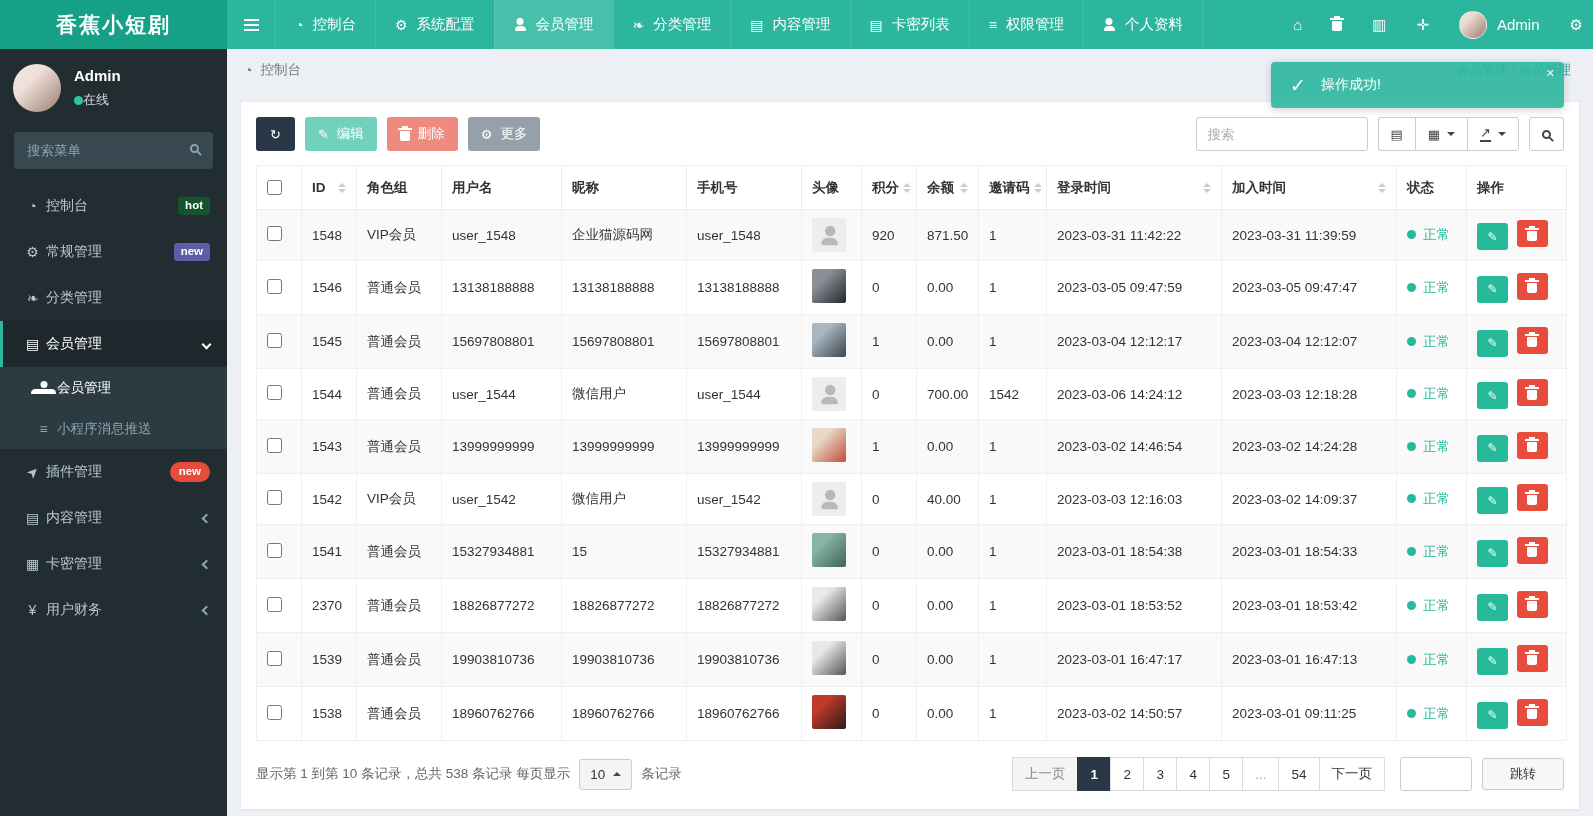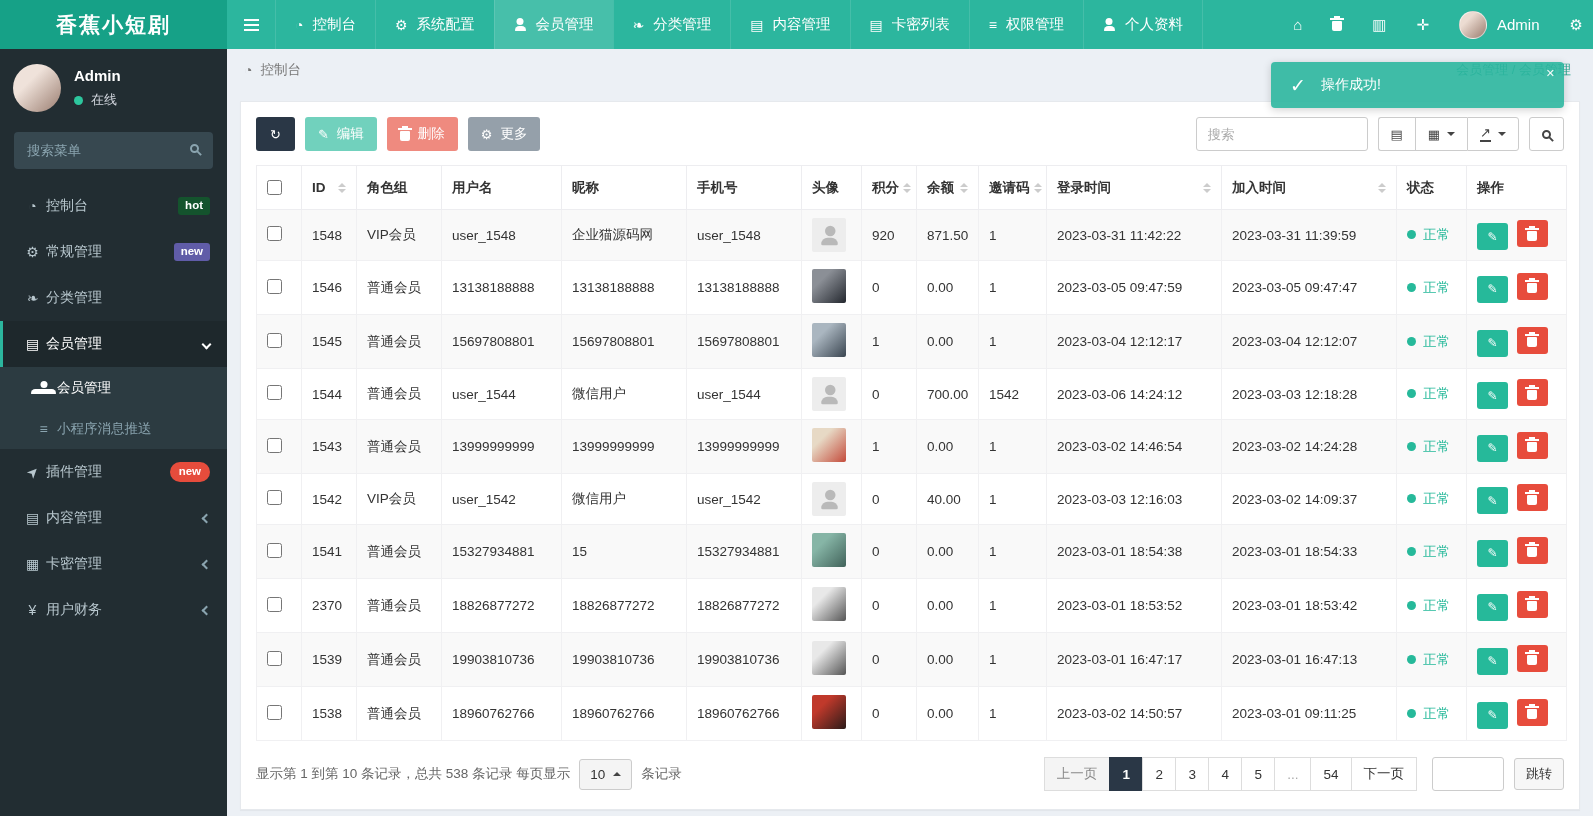--- a/index.html
+++ b/index.html
@@ -43,21 +43,21 @@
 .nav-right{margin-left:auto;display:flex;align-items:center;gap:30px;padding-right:10px;color:#fff}
 .nav-right .ic{font-size:15px;cursor:pointer}
 .nav-user{display:flex;align-items:center;gap:10px;font-size:15px;cursor:pointer}
 .nav-avatar{width:28px;height:28px;border-radius:50%;background:linear-gradient(135deg,#ecdcd2 30%,#9a7b6d);border:1px solid rgba(255,255,255,.55)}
 
 
 .sidebar{position:fixed;top:49px;left:0;bottom:0;width:227px;background:#222d32;color:#b8c7ce;z-index:40}
 .user-panel{display:flex;gap:13px;padding:15px 13px 12px;align-items:center}
 .user-avatar{width:48px;height:48px;border-radius:50%;background:linear-gradient(135deg,#efe2da 35%,#9a7d70);flex:none}
 .user-name{color:#fff;font-weight:bold;font-size:15px;margin-bottom:7px}
-.user-status{font-size:13px;display:flex;align-items:center;gap:8px;color:#d2d6de}
+.user-status{font-size:13px;display:flex;align-items:center;color:#d2d6de}
 .user-status .dot{width:9px;height:9px;border-radius:50%;background:#2dc79e;display:inline-block}
 .side-search{margin:8px 14px 14px;position:relative}
 .side-search input{width:100%;height:37px;background:#374850;border:none;border-radius:4px;color:#ccc;padding:0 34px 0 13px;font-size:13.5px;outline:none}
 .side-search input::placeholder{color:#8aa4af}
 .side-search .ic-search{position:absolute;right:14px;top:12px;color:#8aa4af}
 .menu{list-style:none}
 .menu-item{display:flex;align-items:center;height:46px;padding:0 17px 0 16px;font-size:14px;border-left:3px solid transparent;cursor:pointer;gap:0}
 .menu-item .mi-icon{width:27px;flex:none;display:inline-flex;font-size:14px}
 .menu-item.active{background:#1e282c;color:#fff;border-left-color:#2cb69e}
 .badge{margin-left:auto;font-size:11.5px;font-weight:bold;color:#fff;padding:2.5px 7px;border-radius:3px;line-height:1.2}
@@ -124,21 +124,21 @@
 
 .table-footer{display:flex;align-items:center;margin-top:16px;color:#666;font-size:13.5px}
 .page-size{display:inline-flex;align-items:center;gap:8px;border:1px solid #ccc;background:#f4f4f4;border-radius:3px;height:31px;padding:0 10px;margin:0 9px;color:#333;cursor:pointer}
 .pagination{margin-left:auto;display:flex;align-items:center}
 .pagination ul{display:flex;list-style:none}
 .page-btn{min-width:34px;height:34px;border:1px solid #ddd;background:#fff;display:flex;align-items:center;justify-content:center;padding:12px 12px;font-size:13.5px;color:#333;margin-left:-1px;cursor:pointer}
 .page-btn.active{background:#2a3746;border-color:#2a3746;color:#fff;font-weight:bold}
 .page-btn.prev{background:#f4f4f4;color:#8a8a8a}
 .page-btn.ellipsis{color:#aaa}
 .jump-input{width:72px;height:34px;border:1px solid #ccc;border-radius:3px;margin-left:15px;outline:none;padding:0 8px}
-.jump-btn{height:32px;padding:0 11px;margin-left:10px;border:1px solid #ccc;background:#f7f7f7;border-radius:3px;font-size:13px;color:#333;cursor:pointer}
+.jump-btn{height:32px;padding:0 27px;margin-left:10px;border:1px solid #ccc;background:#f7f7f7;border-radius:3px;font-size:13px;color:#333;cursor:pointer}
 </style>
 </head>
 <body>
 
 <header class="navbar">
   <div class="logo">香蕉小短剧</div>
   <div class="hamburger">
     <span class="ic-bars"></span>
   </div>
   <nav class="nav-items">

